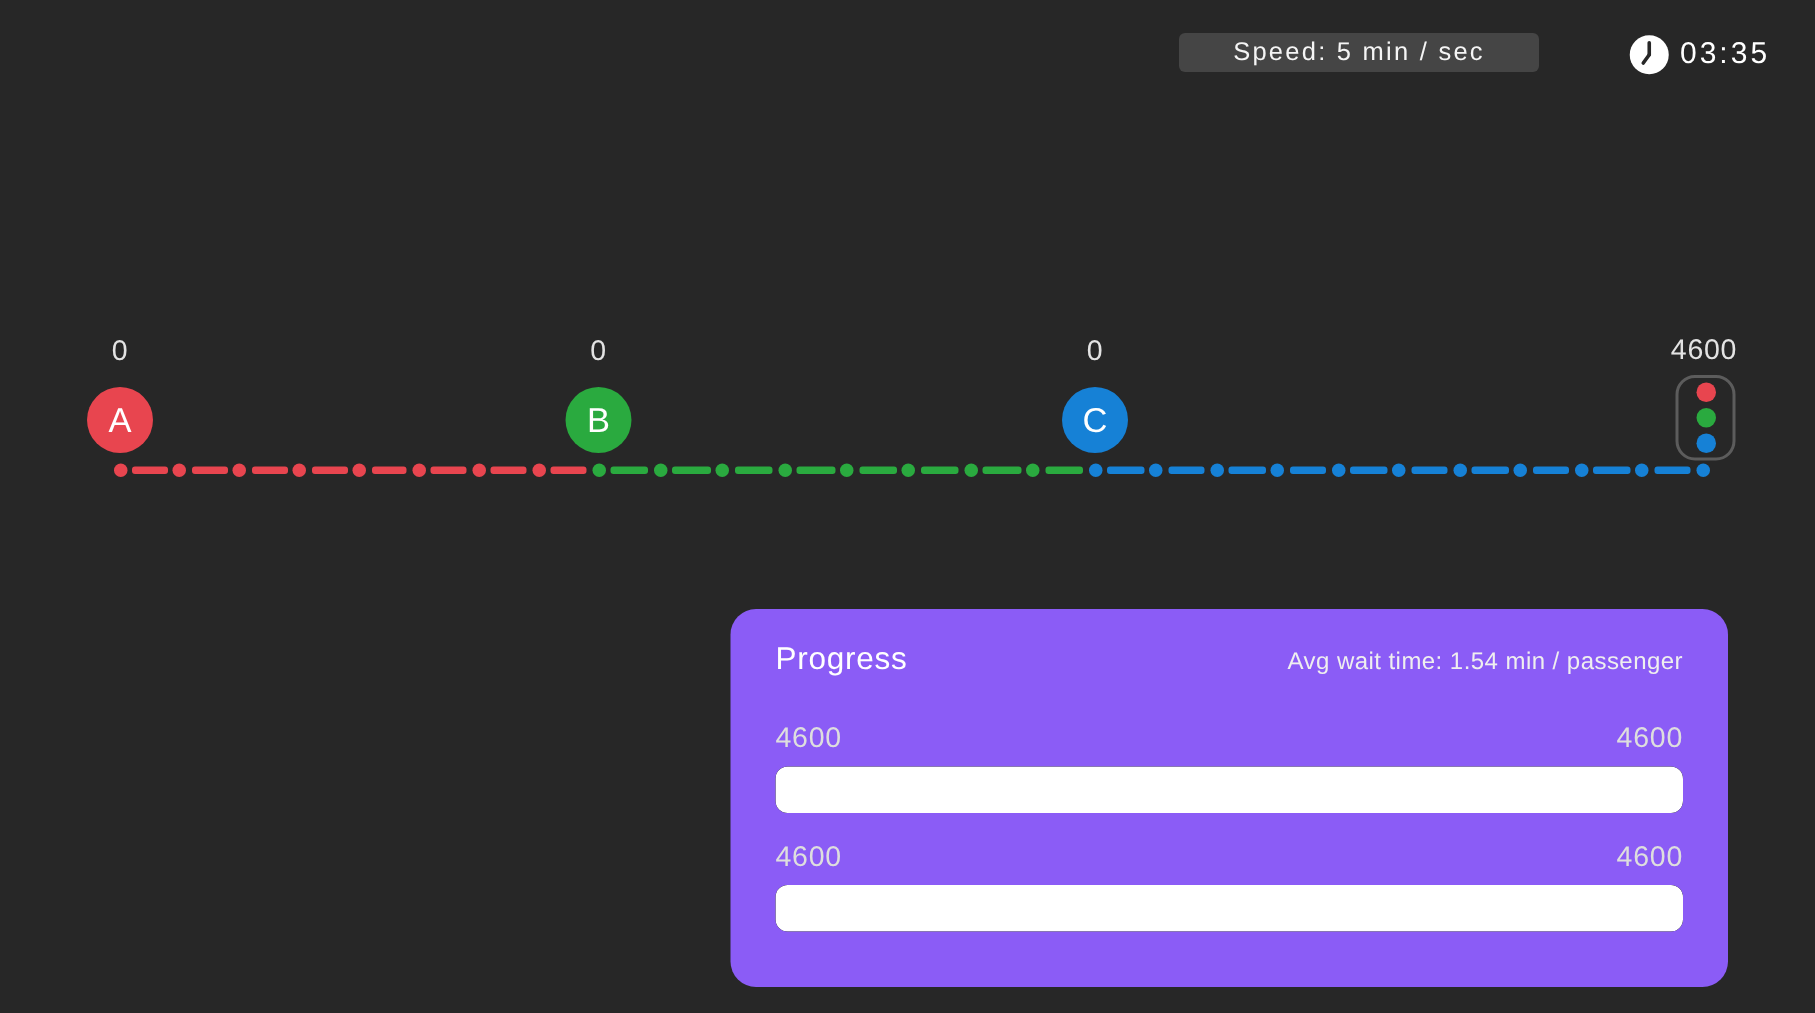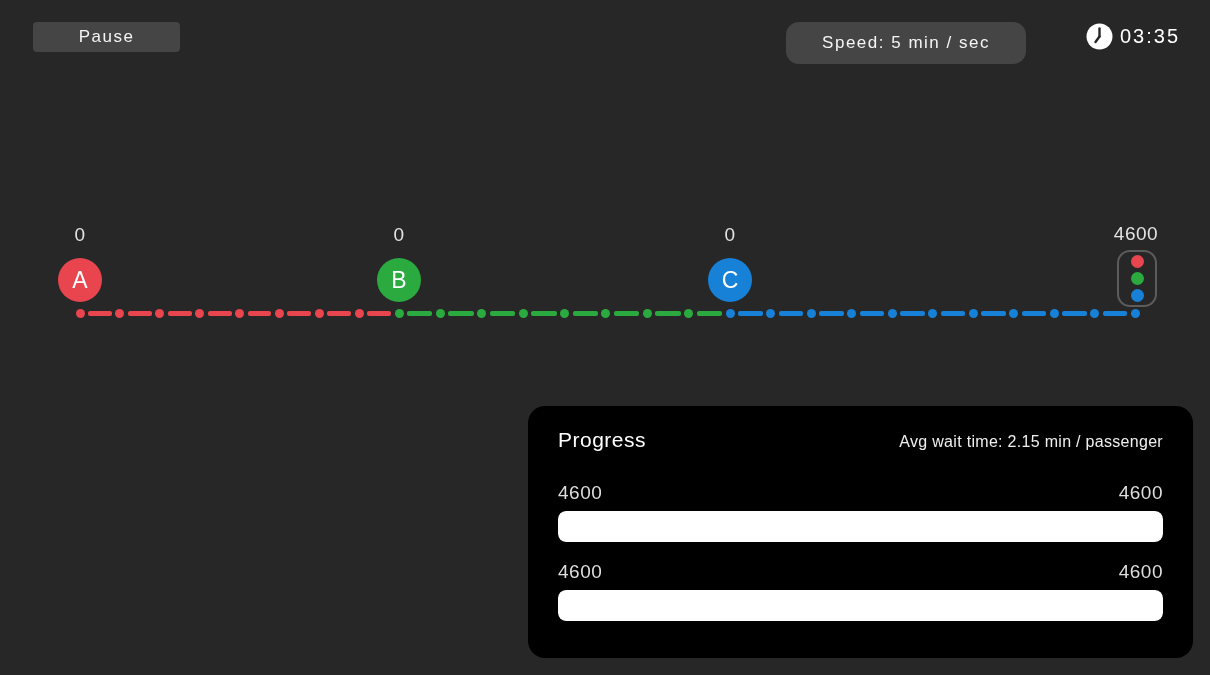--- a/index.html
+++ b/index.html
@@ -19,21 +19,21 @@
     color: #f5f5f5;
     border: none;
     border-radius: 4px;
     font-family: "Liberation Sans", sans-serif;
     font-size: 17px;
     letter-spacing: 1.5px;
     display: flex; align-items: center; justify-content: center;
     cursor: pointer;
   }
   #pause-btn { left: 33px; top: 22px; width: 147px; height: 30px; }
-  #speed-badge { left: 786px; top: 22px; width: 240px; height: 42px; border-radius: 13px; }
+  #speed-badge { left: 786px; top: 22px; width: 240px; height: 26px; }
   .clock-wrap {
     position: absolute; left: 1086px; top: 23px;
     display: flex; align-items: center; gap: 7px;
     color: #ffffff;
   }
   .clock-time { font-size: 20px; letter-spacing: 2px; }
 
   
   #route-rail { position: absolute; inset: 0; }
   .station {
@@ -69,23 +69,23 @@
     display: flex; flex-direction: column;
     align-items: center; justify-content: center;
     gap: 4px;
     background: #272727;
   }
   .terminal-dot { width: 13px; height: 13px; border-radius: 50%; }
 
   
   .panel {
     position: absolute;
-    left: 528px; top: 406px;
+    left: 487px; top: 406px;
     width: 665px; height: 252px;
-    background: #000000;
+    background: #8b5cf6;
     border-radius: 17px;
     padding: 22px 30px;
     color: #ffffff;
   }
   .panel-head {
     display: flex; align-items: baseline; justify-content: space-between;
     margin-bottom: 30px;
   }
   .panel-title { font-size: 21px; letter-spacing: 0.5px; }
   .panel-sub { font-size: 16px; color: #efefef; letter-spacing: 0.3px; }
@@ -101,21 +101,20 @@
     overflow: hidden;
     margin-bottom: 19px;
   }
   .bar-fill { height: 100%; background: #ffffff; border-radius: 8px; }
 </style>
 </head>
 <body>
 
 <div class="stage">
 
-  <button class="btn" id="pause-btn">Pause</button>
 
   <div class="btn" id="speed-badge">Speed: 5 min / sec</div>
 
   <div class="clock-wrap">
     <span style="display:flex;">
       <svg width="27" height="27" viewBox="0 0 27 27">
         <circle cx="13.5" cy="13.5" r="13" fill="#ffffff"></circle>
         <line x1="13.5" y1="13.5" x2="13.5" y2="5.5" stroke="#272727" stroke-width="2.4" stroke-linecap="round"></line>
         <line x1="13.5" y1="13.5" x2="9.5" y2="19" stroke="#272727" stroke-width="2.4" stroke-linecap="round"></line>
       </svg>
@@ -187,21 +186,21 @@
         <div class="terminal-dot" style="background: rgb(232, 69, 79);"></div>
         <div class="terminal-dot" style="background: rgb(42, 170, 63);"></div>
         <div class="terminal-dot" style="background: rgb(22, 129, 214);"></div>
       </div>
       <div class="stop-count" style="left: 1091px; top: 223px;">4600</div>
     </div>
 
   <div class="panel">
     <div class="panel-head">
       <span class="panel-title">Progress</span>
-      <span class="panel-sub">Avg wait time: 2.15 min / passenger</span>
+      <span class="panel-sub">Avg wait time: 1.54 min / passenger</span>
     </div>
 
     <div class="bar-labels">
       <span>4600</span>
       <span>4600</span>
     </div>
     <div class="bar-track">
       <div class="bar-fill" style="width: 100%;"></div>
     </div>
 

